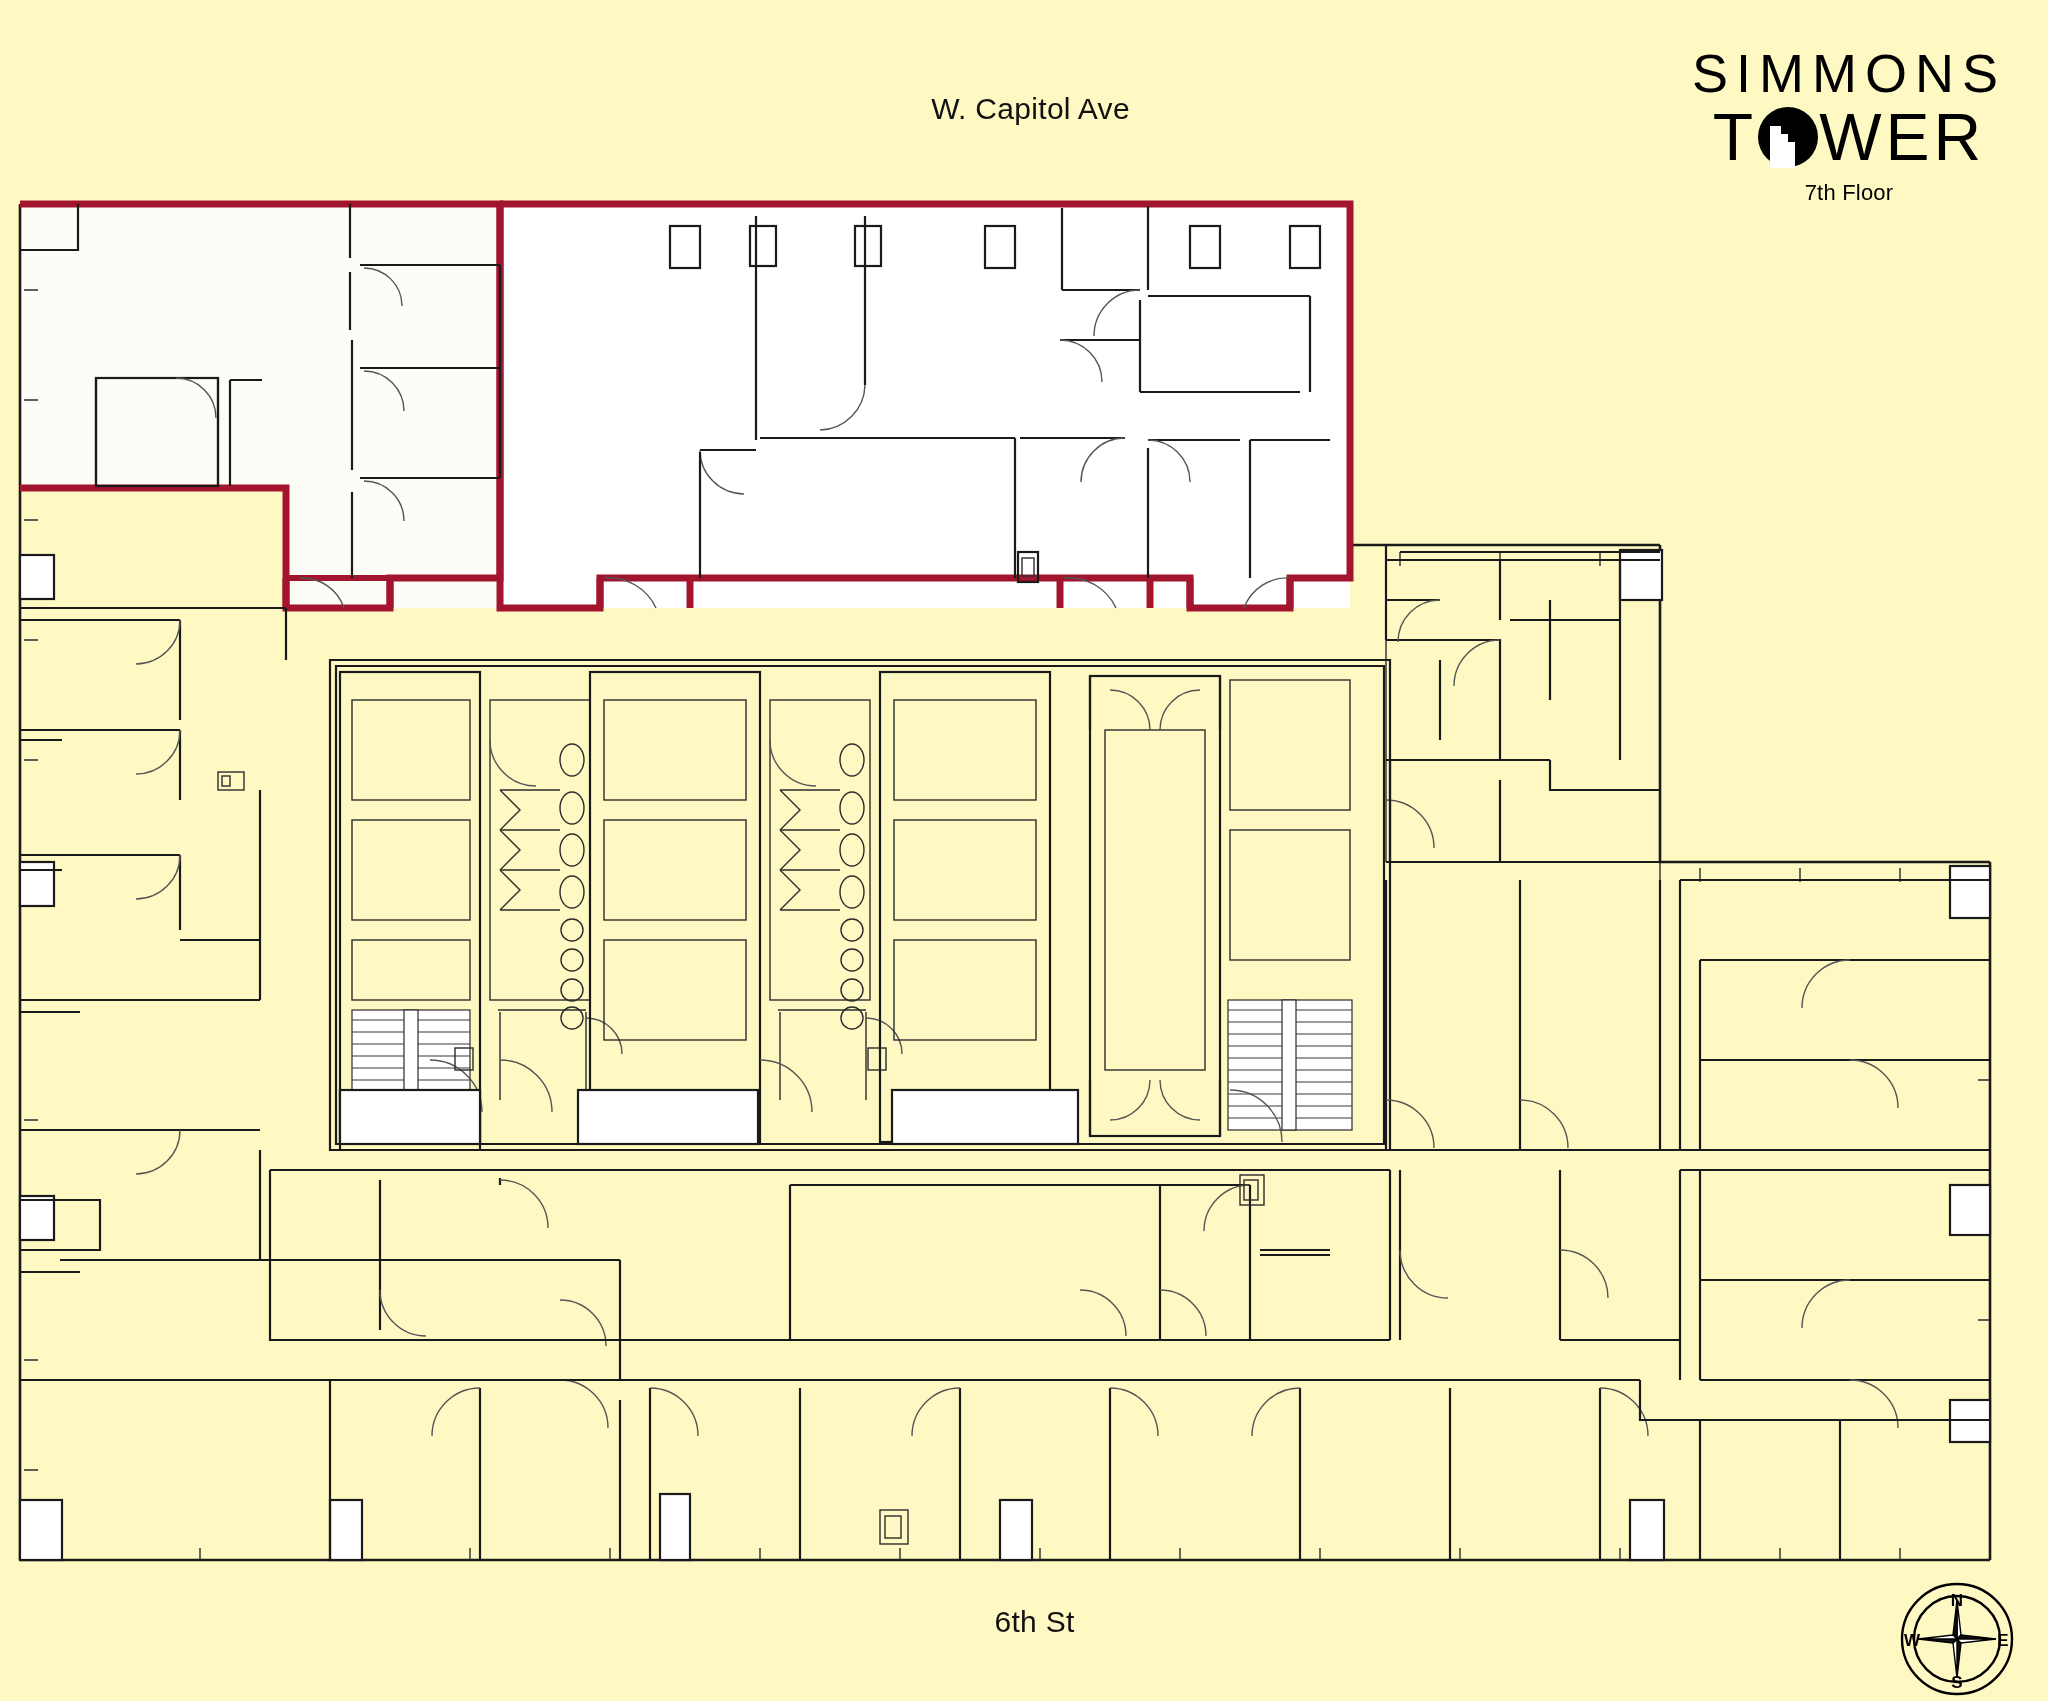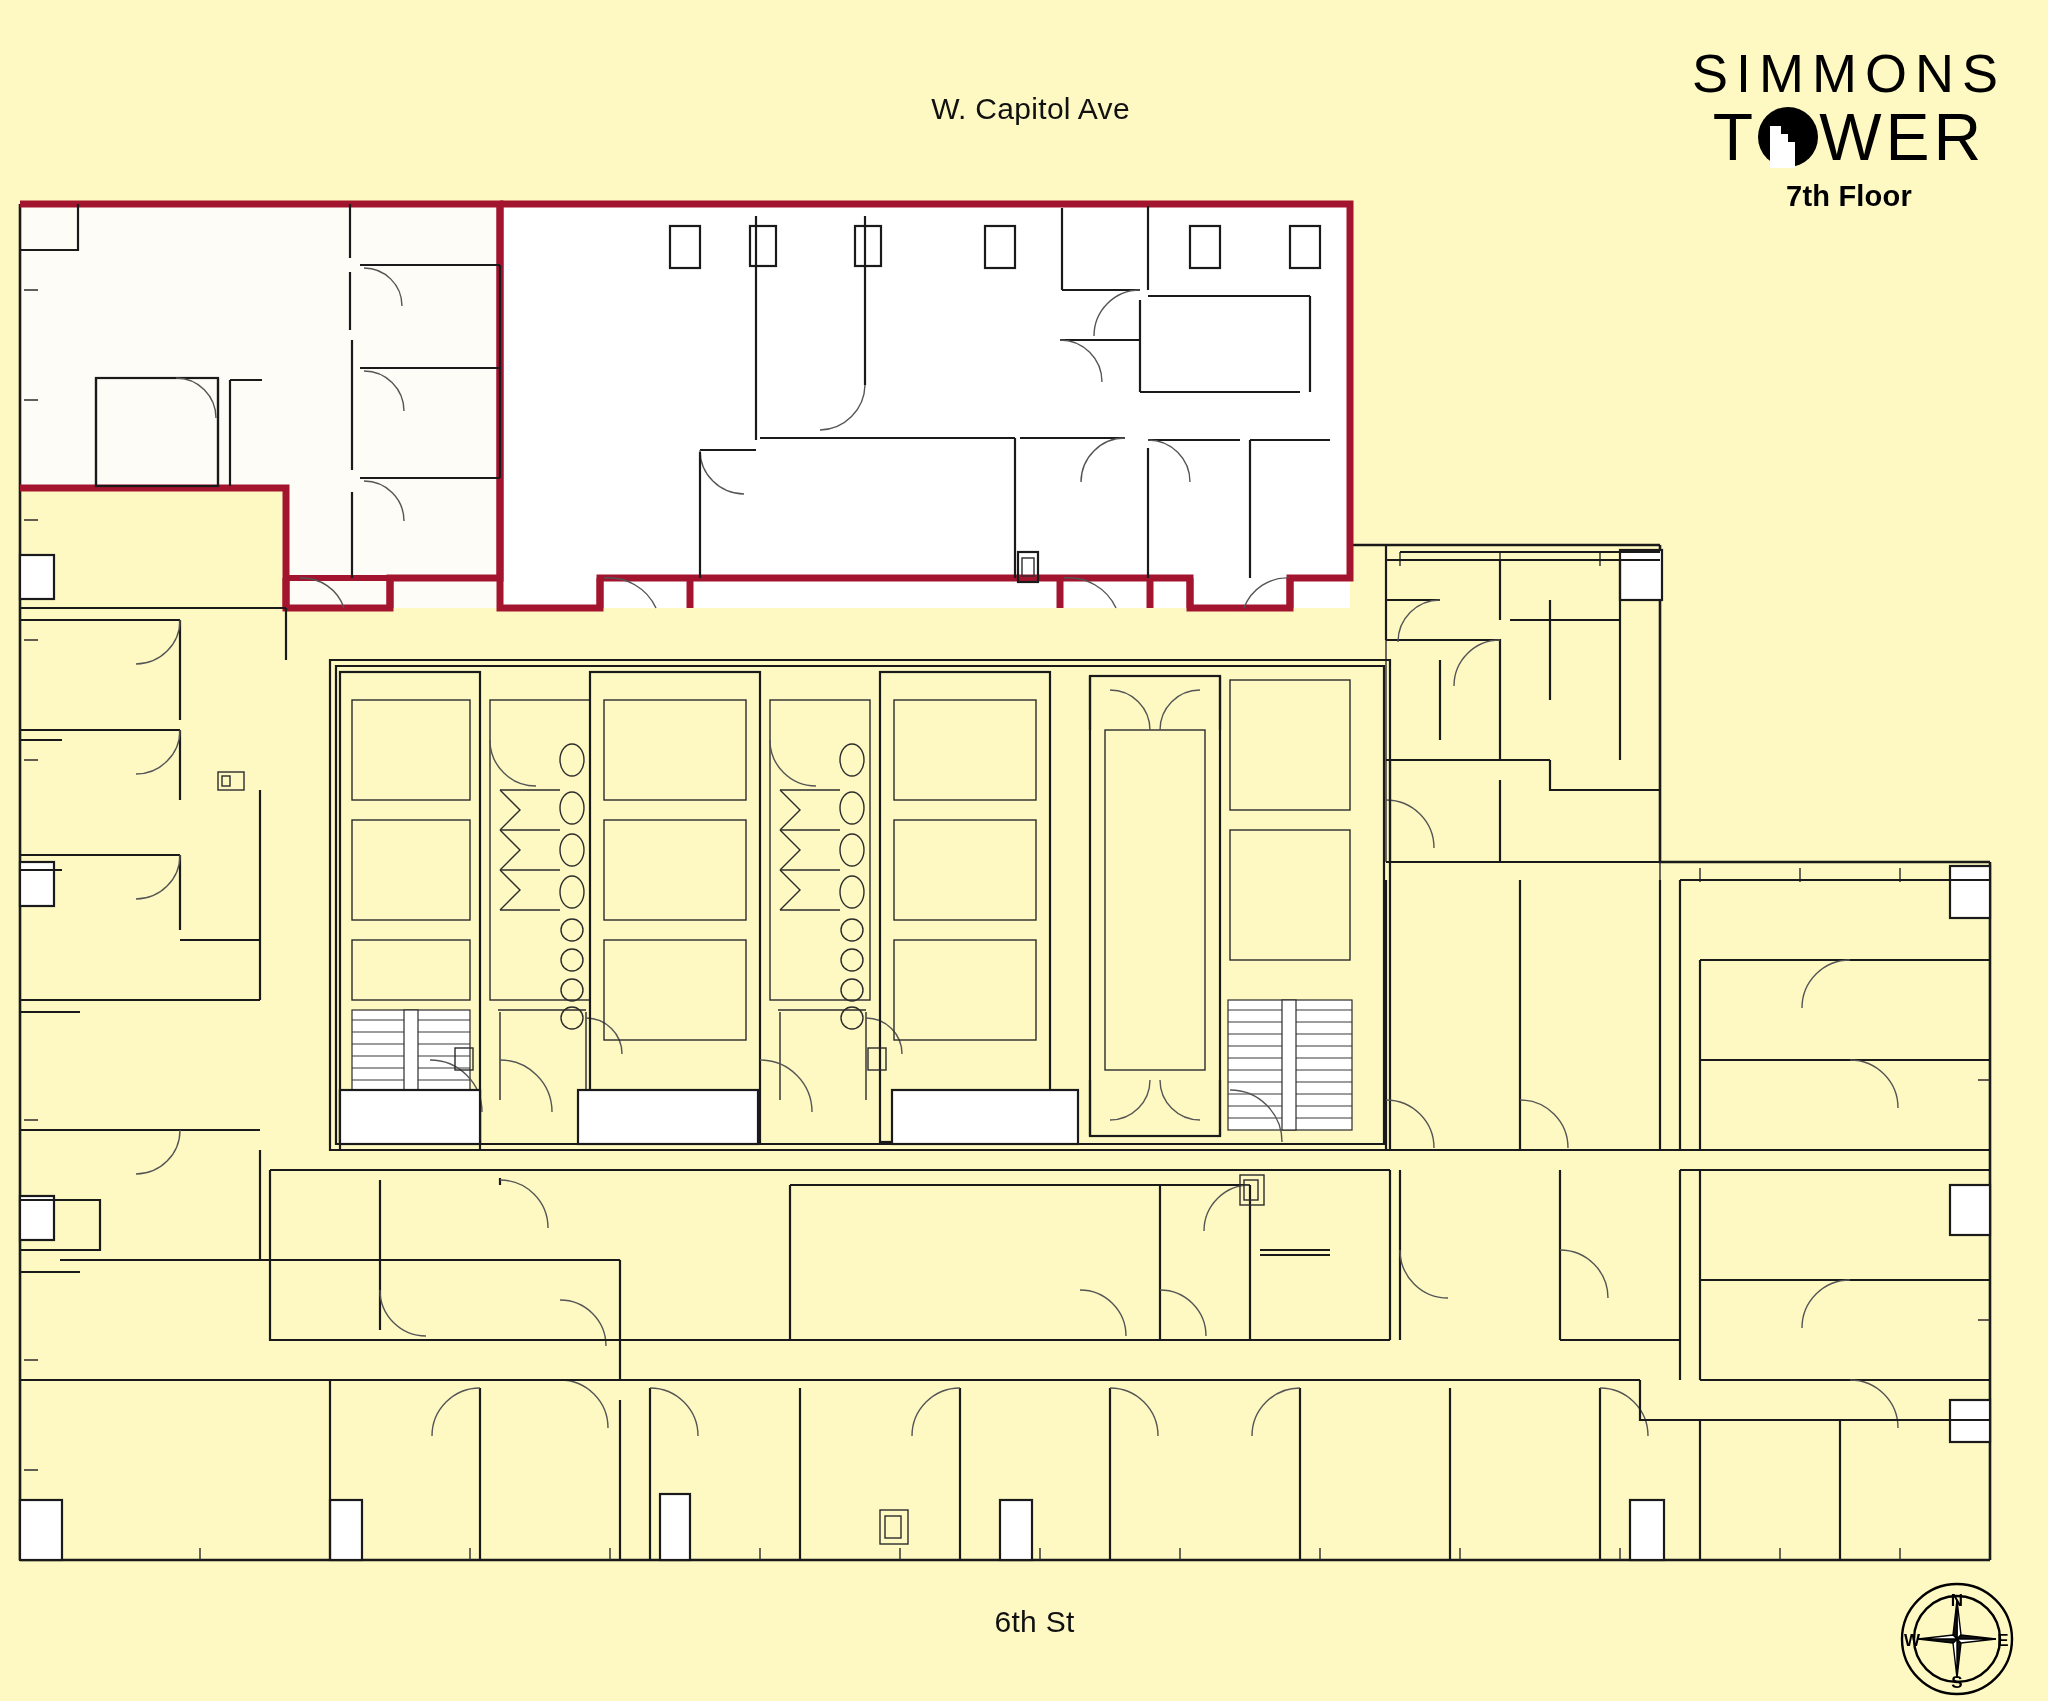--- a/index.html
+++ b/index.html
@@ -8,21 +8,21 @@
   #stage{position:relative;width:2048px;height:1701px;background:#fef9c3;padding-left:13px;}
 
   .street-label{position:absolute;font-size:30px;font-weight:400;color:#111;letter-spacing:.3px;white-space:nowrap;}
   #street-top{left:0;right:0;top:92px;text-align:center;}
   #street-bottom{left:8px;right:0;top:1605px;text-align:center;}
 
   #logo-block{position:absolute;right:42px;top:44px;width:340px;text-align:center;}
   #logo-simmons{font-size:54px;line-height:58px;letter-spacing:8px;font-weight:400;color:#000;font-family:"Liberation Sans",sans-serif;}
   #logo-tower-wrap{display:flex;align-items:center;justify-content:center;gap:0px;margin-top:2px;height:66px;}
   .tw-letter{font-size:66px;line-height:64px;letter-spacing:4px;font-weight:300;color:#000;}
-  #logo-floor{margin-top:10px;font-size:29px;font-weight:700;letter-spacing:.2px;color:#000;}
+  #logo-floor{margin-top:10px;font-size:22px;font-weight:400;letter-spacing:.2px;color:#000;}
 
   .suite-label{position:absolute;font-size:30px;font-weight:700;line-height:36px;color:#000;white-space:nowrap;}
   #suite700-label{left:104px;top:258px;}
   #suite710-label{left:822px;top:450px;}
 
   #compass{position:absolute;left:1898px;top:1580px;width:118px;height:118px;}
 
   svg{display:block;}
   .fp-wall{fill:none;stroke:#1a1a1a;stroke-width:2.2;}
   .fp-wall-thin{fill:none;stroke:#2b2b2b;stroke-width:1.4;}

